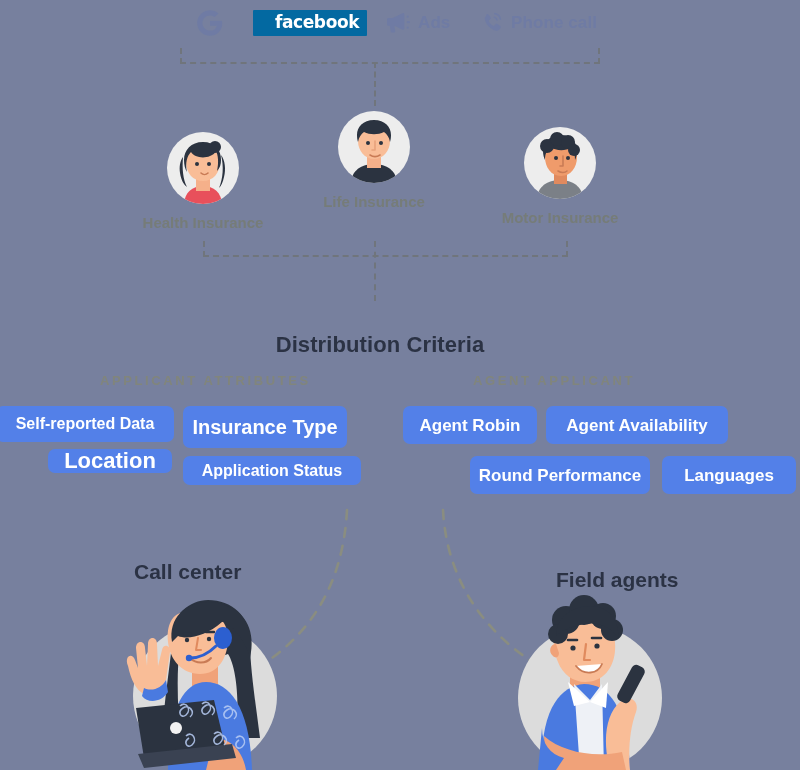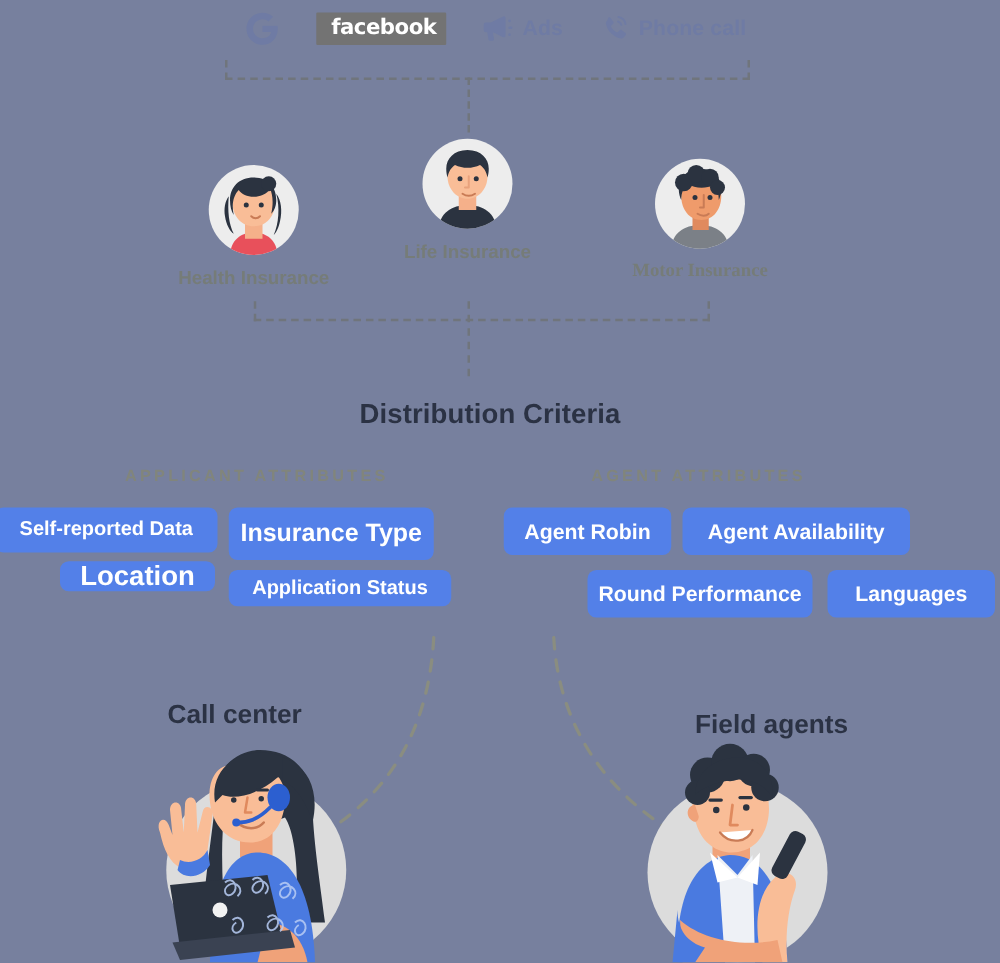--- a/index.html
+++ b/index.html
@@ -43,26 +43,26 @@
     color: #6f7ba4;
     letter-spacing: .1px;
     white-space: nowrap;
   }
   #src-google { left: 196px; }
   #src-facebook { left: 253px; }
   #src-ads { left: 385px; }
   #src-phone { left: 480px; }
 
   .fb-badge {
-    background: #737373;
+    background: #0369a1;
     color: #ffffff;
     font-size: 17px;
     font-weight: 700;
     letter-spacing: -0.4px;
-    padding: 4px 8px 5px 12px;
+    padding: 4px 8px 5px 22px;
     line-height: 1;
     border-radius: 1px;
     font-family: "DejaVu Sans", sans-serif;
   }
 
   
   .bracket { position: absolute; }
   .bk-h {
     position: absolute;
     height: 0;
@@ -88,33 +88,32 @@
   }
   .persona-label {
     margin-top: 9px;
     font-size: 15px;
     font-weight: 600;
     color: #767c78;
     white-space: nowrap;
   }
   #persona-health { left: 128px; top: 131px; }
   #persona-life   { left: 299px; top: 110px; }
-  #persona-motor  { left: 485px; top: 126px; font-family: Liberation Serif, serif; }
+  #persona-motor  { left: 485px; top: 126px; }
 
   
   #criteria-title {
     position: absolute;
-    left: 0; top: 318px;
+    left: 0; top: 332px;
     width: 760px;
     text-align: center;
     font-size: 22px;
     font-weight: 700;
     color: #2b3244;
     letter-spacing: .1px;
-    padding-left: 12px;
   }
 
   
   .col-header {
     position: absolute;
     font-size: 13px;
     font-weight: 700;
     color: #81857c;
     letter-spacing: 2.6px;
     white-space: nowrap;
@@ -311,21 +310,21 @@
   <div class="bracket">
     <div class="bk-h" style="left:203px; top:255px; width:365px;"></div>
     <div class="bk-v" style="left:203px; top:241px; height:16px;"></div>
     <div class="bk-v" style="left:566px; top:241px; height:16px;"></div>
     <div class="bk-v" style="left:374px; top:241px; height:60px;"></div>
   </div>
 
   <div id="criteria-title">Distribution Criteria</div>
 
   <div id="hdr-applicant" class="col-header">APPLICANT ATTRIBUTES</div>
-  <div id="hdr-agent" class="col-header">AGENT ATTRIBUTES</div>
+  <div id="hdr-agent" class="col-header">AGENT APPLICANT</div>
 
   <div id="chip-self-reported" class="chip">Self-reported Data</div>
   <div id="chip-insurance-type" class="chip">Insurance Type</div>
   <div id="chip-location" class="chip">Location</div>
   <div id="chip-app-status" class="chip">Application Status</div>
 
   <div id="chip-round-robin" class="chip">Agent Robin</div>
   <div id="chip-availability" class="chip">Agent Availability</div>
   <div id="chip-performance" class="chip">Round Performance</div>
   <div id="chip-languages" class="chip">Languages</div>

